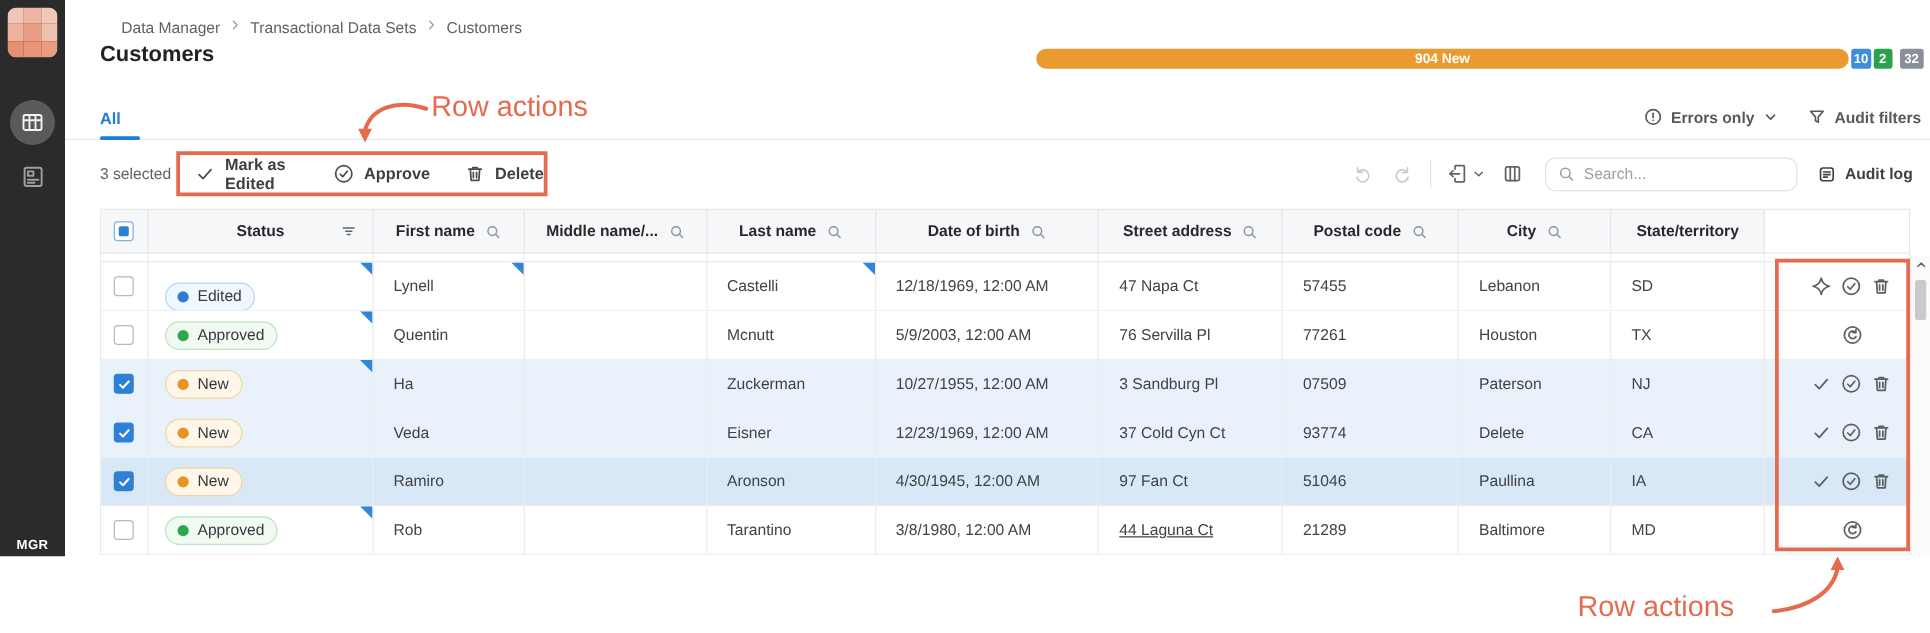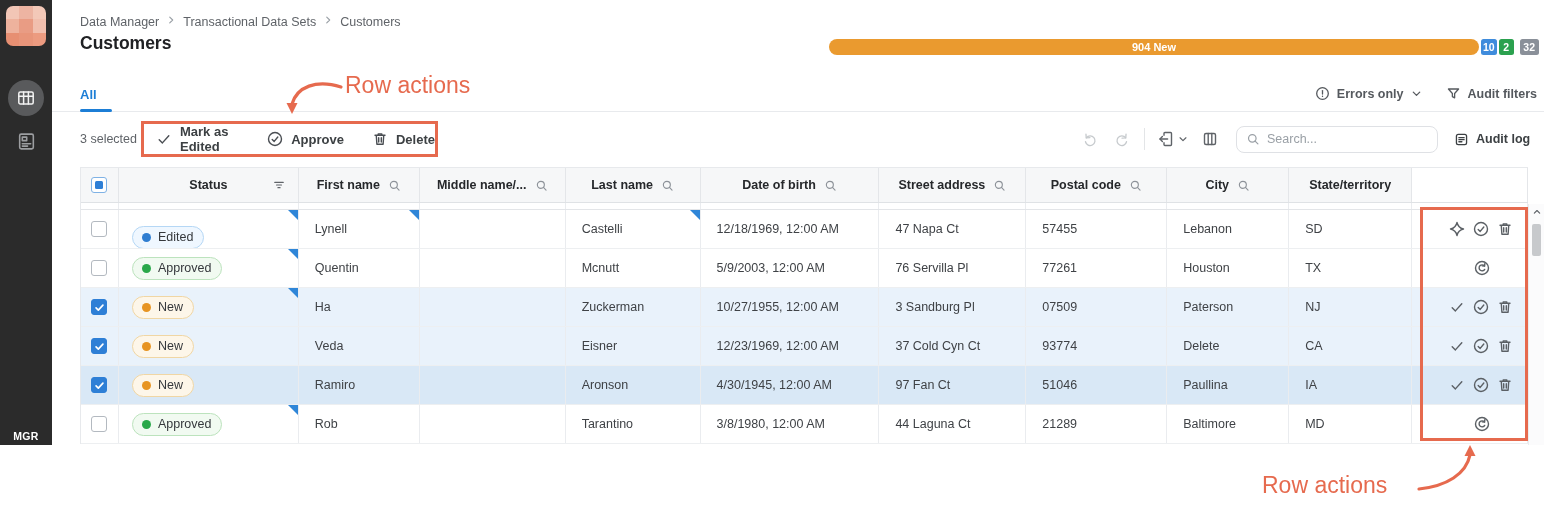--- a/index.html
+++ b/index.html
@@ -16,40 +16,40 @@
 
   
   .sidebar { position:absolute; left:0; top:0; width:52px; height:445px; background:#2b2b2b; z-index:10; }
   .logo { position:absolute; left:6px; top:6px; width:40px; height:40px; border-radius:7px; overflow:hidden; display:grid; grid-template-columns:repeat(3,1fr); grid-template-rows:repeat(3,1fr); }
   .logo-cell { width:100%; height:100%; }
   .logo-text { position:absolute; left:0; right:0; bottom:3px; text-align:center; color:#fff; font-size:10.5px; font-weight:700; letter-spacing:.3px; }
   .nav-circle { position:absolute; left:8px; top:80px; width:36px; height:36px; border-radius:50%; background:#595a5c; display:flex; align-items:center; justify-content:center; color:#f2f2f2; }
   .nav-flat { position:absolute; left:15px; top:130px; width:22px; height:22px; color:#9c9ea1; display:flex; align-items:center; justify-content:center; }
 
   
-  .breadcrumb { position:absolute; left:80px; top:15px; display:flex; align-items:flex-start; gap:7px; font-size:12.5px; color:#5f6368; }
+  .breadcrumb { position:absolute; left:97px; top:15px; display:flex; align-items:flex-start; gap:7px; font-size:12.5px; color:#5f6368; }
   .crumb-sep { color:#9aa0a6; }
   .page-title { position:absolute; left:80px; top:33px; font-size:17.5px; font-weight:700; color:#202124; }
 
   .progress { position:absolute; left:829px; top:39px; display:flex; align-items:center; }
   .pbar { width:650px; height:16px; background:var(--orange); border-radius:8px; color:#fff; font-size:11px; font-weight:700; text-align:center; line-height:16px; }
   .pseg { height:16px; min-width:15px; padding:0 2px; border-radius:2.5px; color:#fff; font-size:10.5px; font-weight:700; line-height:16px; text-align:center; margin-left:2px; }
   .pseg.gray { margin-left:6px; min-width:19px; }
 
   
   .tabrow { position:absolute; left:52px; top:80px; width:1492px; height:32px; border-bottom:1px solid #e8eaed; background:#fff; }
   .tab { position:absolute; left:28px; top:7px; font-size:13px; font-weight:700; color:var(--blue); cursor:pointer; }
   .tab-underline { position:absolute; left:28px; top:29px; width:32px; height:3px; background:var(--blue); border-radius:1.5px; }
   .filters { position:absolute; right:7px; top:6px; display:flex; align-items:center; gap:24px; color:#55595e; font-size:12.5px; font-weight:600; }
   .filter-item { display:flex; align-items:center; gap:7px; cursor:pointer; }
 
   
   .sel-count { position:absolute; left:80px; top:132px; font-size:12.5px; color:#5f6368; }
   .sel-box { position:absolute; left:141px; top:121px; width:297px; height:36px; border:3px solid var(--ann); display:flex; align-items:center; gap:28px; padding-left:12px; z-index:40; }
-  .sel-action { display:flex; align-items:center; gap:8px; font-size:13px; font-weight:600; color:#3c4043; cursor:pointer; }
+  .sel-action { display:flex; gap:8px; font-size:13px; font-weight:600; color:#3c4043; cursor:pointer; }
   .sel-action .ic { color:#4a4e53; }
 
   .toolbar { position:absolute; left:1076px; top:125px; height:28px; display:flex; align-items:center; z-index:5; }
   .tb-ic { color:#5f6368; cursor:pointer; }
   .tb-ic.disabled { color:#c6cacd; }
   .tb-divider { width:1px; height:22px; background:#e3e5e7; margin-left:14px; }
   .search-box { margin-left:18px; width:202px; height:27px; border:1px solid #dfe1e5; border-radius:8px; display:flex; align-items:center; padding:0 8px 0 9px; gap:7px; color:#9aa0a6; background:#fff; }
   .search-box input { border:none; outline:none; width:100%; font-size:12.5px; font-family:"Liberation Sans",sans-serif; color:#3c4043; background:transparent; }
   .search-box input::placeholder { color:#9aa0a6; }
   .audit-log { margin-left:16px; display:flex; align-items:center; gap:7px; font-size:12.5px; font-weight:700; color:#3c4043; cursor:pointer; }
@@ -675,21 +675,21 @@
       </div>
       <div class="tcell" style="width: 146px;">
         <span></span>
       </div>
       <div class="tcell" style="width: 135px;">
         <span>Tarantino</span>
       </div>
       <div class="tcell" style="width: 179px;">
         <span>3/8/1980, 12:00 AM</span>
       </div>
-      <div class="tcell" style="width: 147px;">
+      <div class="tcell" style="width: 147px; text-decoration: underline;">
         <span>44 Laguna Ct</span>
       </div>
       <div class="tcell" style="width: 141px;">
         <span>21289</span>
       </div>
       <div class="tcell" style="width: 122px;">
         <span>Baltimore</span>
       </div>
       <div class="tcell" style="width: 123px;">
         <span>MD</span>

